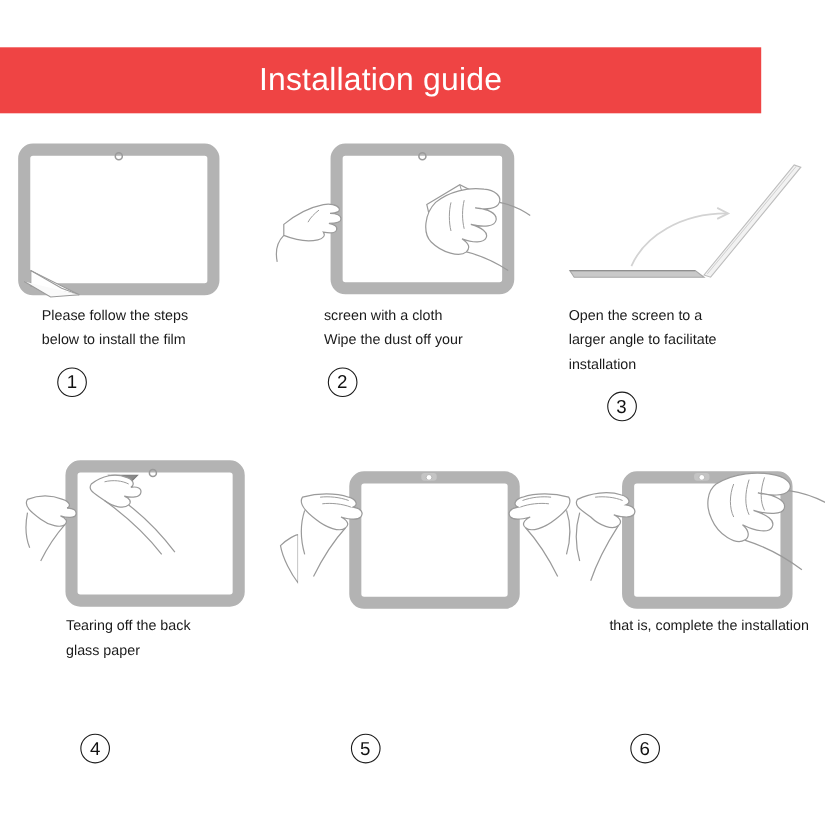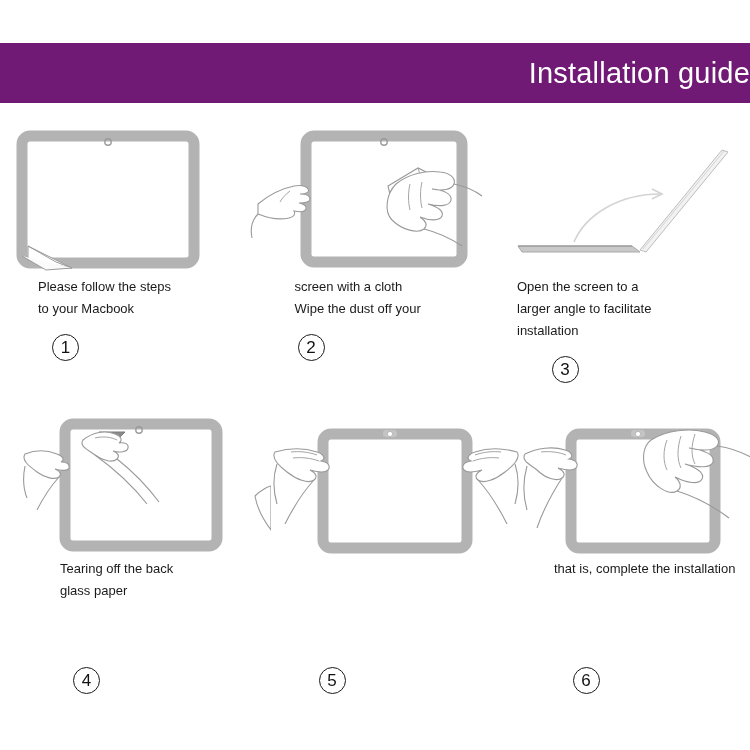--- a/index.html
+++ b/index.html
@@ -13,26 +13,26 @@
     font-family: "Liberation Sans", sans-serif;
     position: relative;
     overflow: hidden;
   }
 
   
   .header-bar {
     position: absolute;
     left: 0;
     top: 43px;
-    width: 750px;
+    width: 692px;
     height: 60px;
-    background: #701a75;
+    background: #ef4444;
     display: flex;
     align-items: center;
-    justify-content: flex-end;
+    justify-content: center;
   }
   .header-title {
     color: #ffffff;
     font-size: 29px;
     font-weight: 400;
     letter-spacing: 0.2px;
     line-height: 1;
   }
 
   
@@ -125,21 +125,21 @@
 
           <circle cx="108" cy="14" r="3.2" fill="none" stroke="#9a9a9a" stroke-width="1.4"></circle>
 
           <path d="M28 118 L28 132 L72 140 Z" fill="#ffffff" stroke="#9a9a9a" stroke-width="1"></path>
           <path d="M28 118 L56 134 L72 140" fill="none" stroke="#9a9a9a" stroke-width="1"></path>
           <path d="M22 128 L46 142 L72 140" fill="#fafafa" stroke="#9a9a9a" stroke-width="1"></path>
         </svg>
       </div>
       <div class="step-caption">
         <div>Please follow the steps</div>
-        <div>to your Macbook</div>
+        <div>below to install the film</div>
       </div>
       <div class="num-wrap">
         <div class="step-number">1</div>
       </div>
     </div>
 
     <div class="step-cell cell-2">
       <div class="illus">
         <svg width="250" height="148" viewBox="0 0 250 148">
           <rect x="56" y="8" width="156" height="126" rx="8" ry="8" fill="none" stroke="#b3b3b3" stroke-width="11"></rect>

